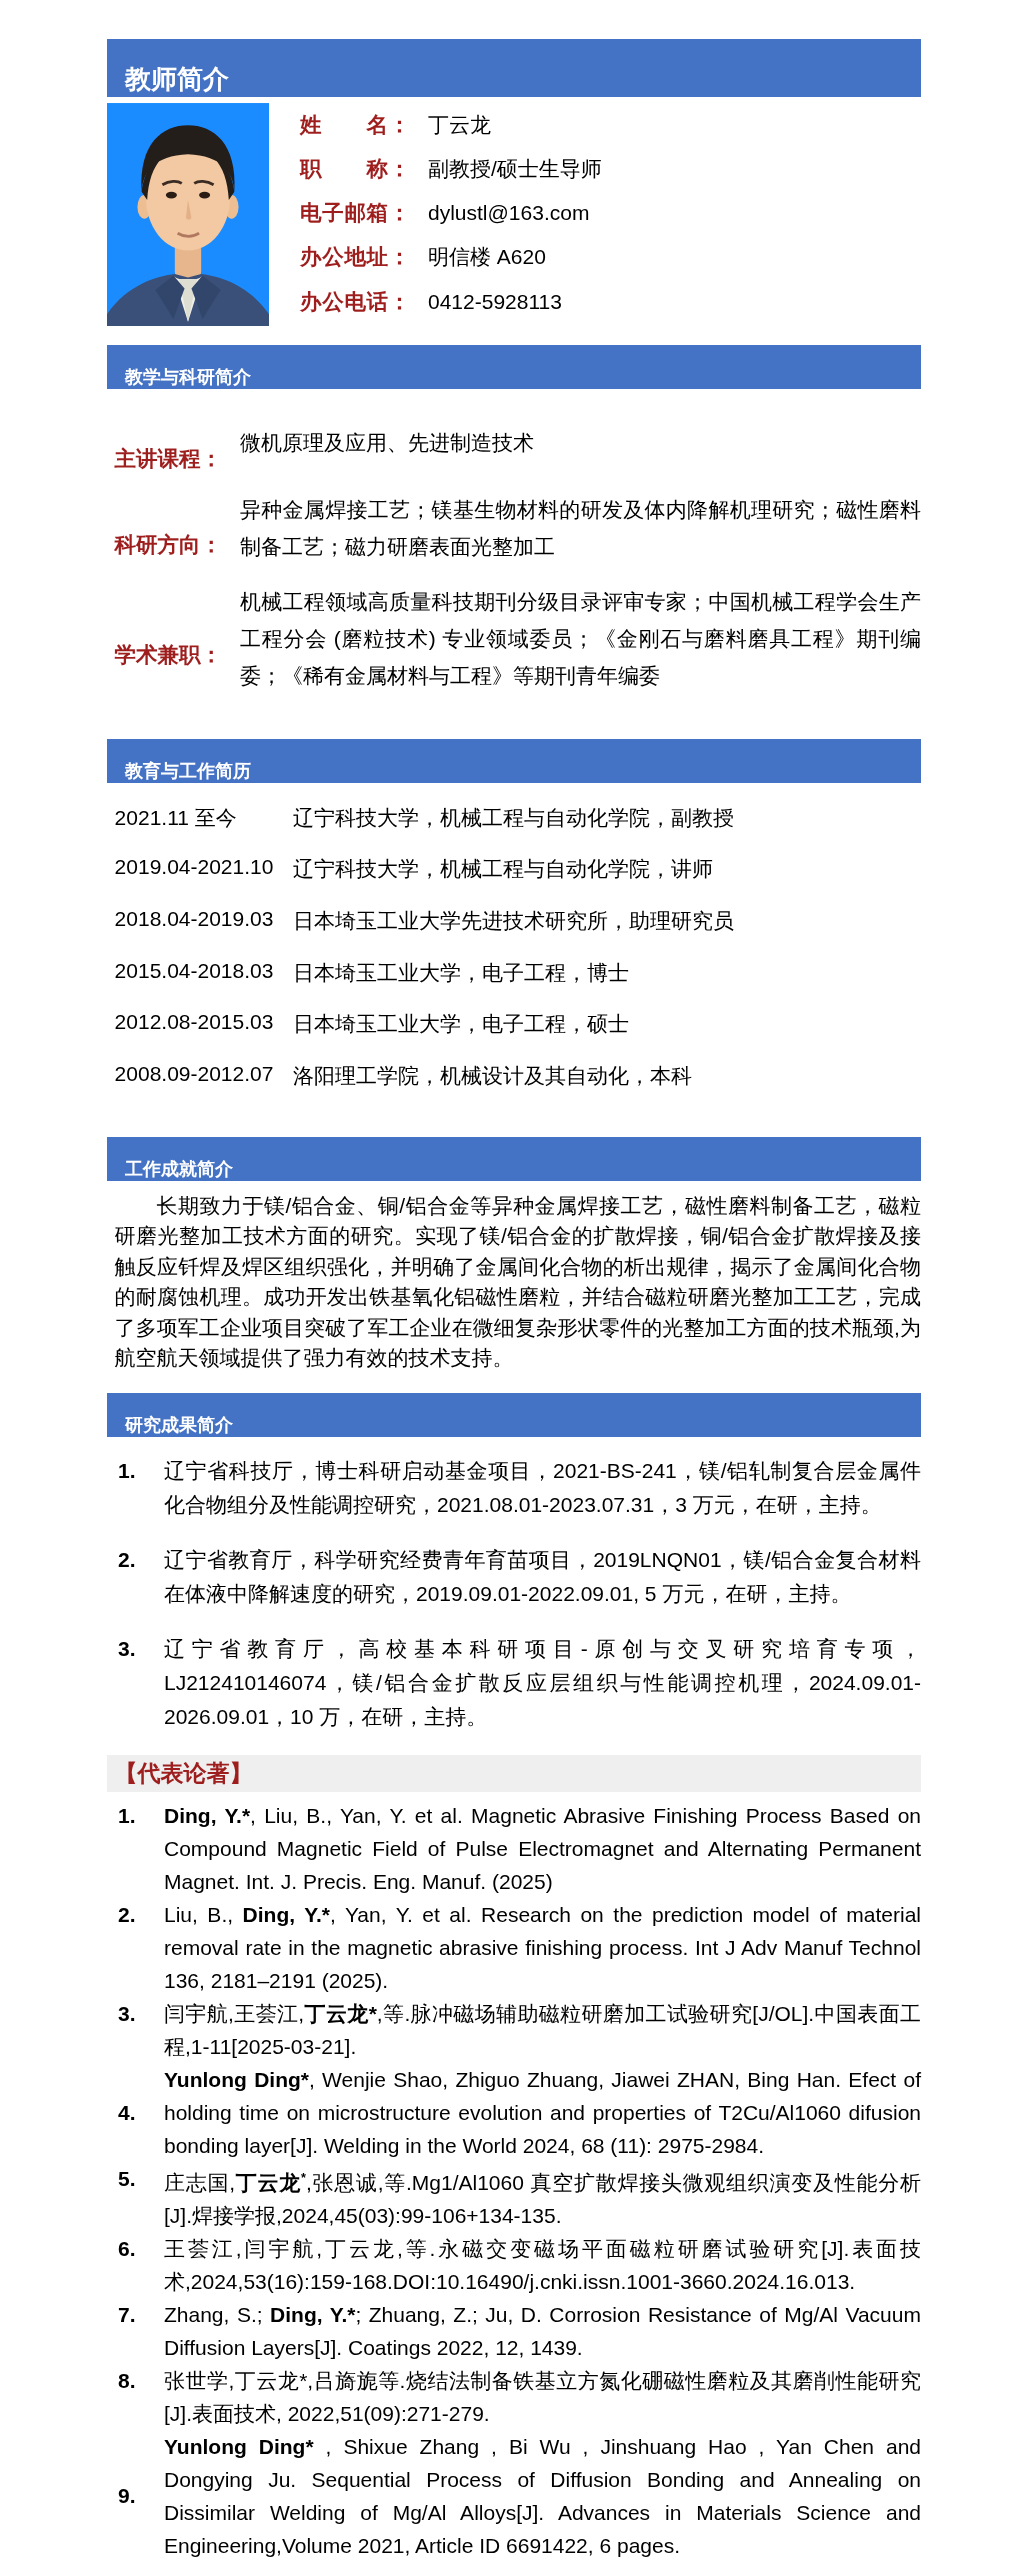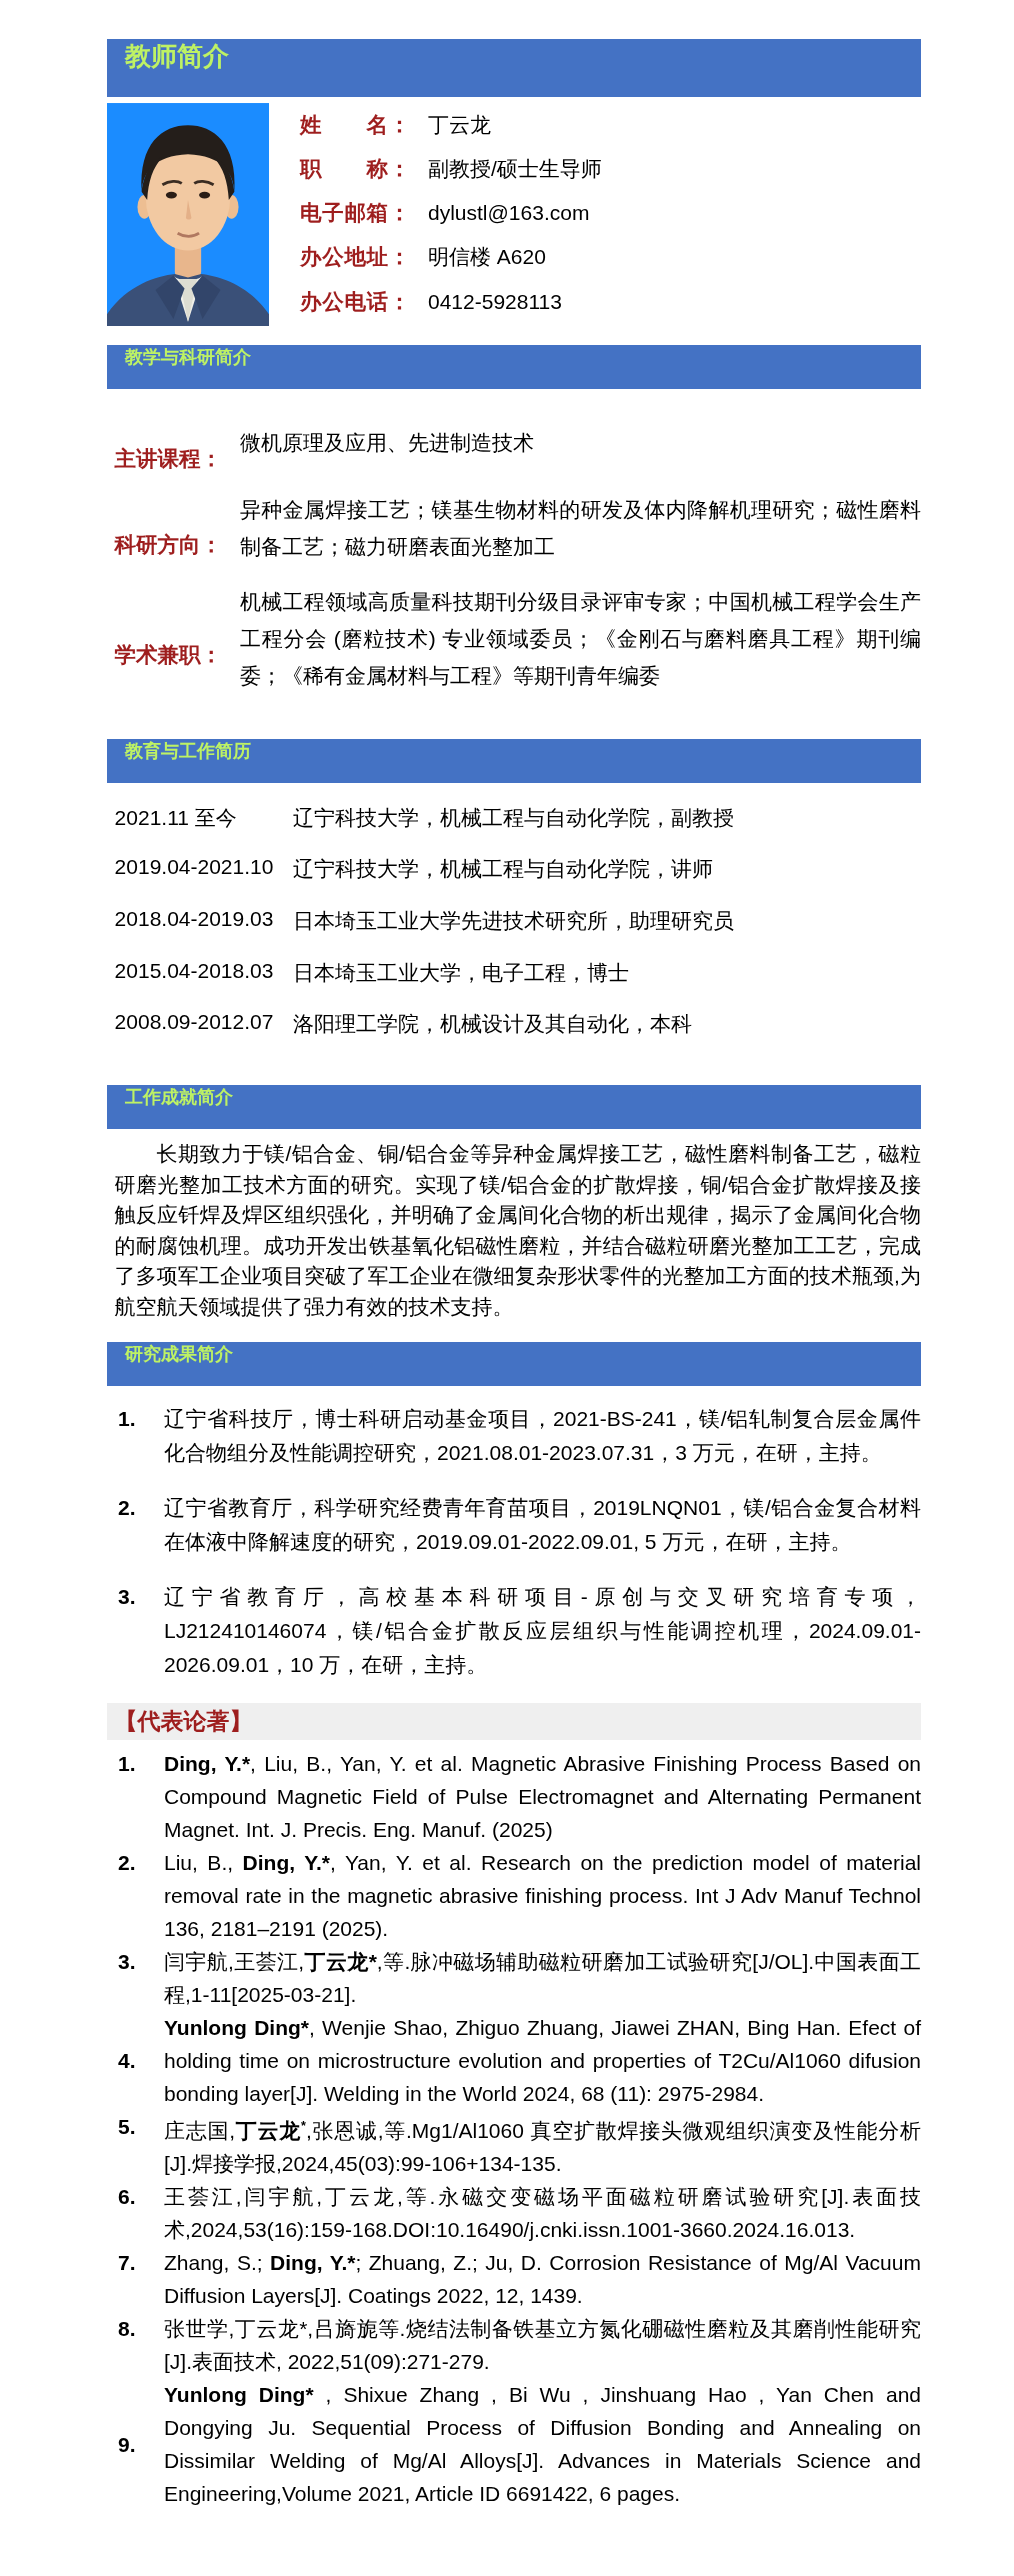--- a/index.html
+++ b/index.html
@@ -14,26 +14,26 @@
     width:1015px;
     font-family:"Liberation Sans","DejaVu Sans",sans-serif;
     color:var(--text_black);
     -webkit-font-smoothing:antialiased;
   }
   .wrap{margin:39px 94px 62px 107px;}
 
   
   .banner{
     background:var(--banner_blue);
-    color:#bef264;
+    color:#ffffff;
     font-weight:700;
     font-size:26px;
     height:58px;
     display:flex;
-    align-items:flex-start;
+    align-items:flex-end;
     padding-left:18px;
     box-sizing:border-box;
     margin-top:19.4px;
   }
   .banner.first{margin-top:0;}
   .banner.slim{height:44px;font-size:18px;}
 
   
   .profile-row{display:flex;margin-top:5.5px;}
   .photo{width:162px;height:223px;flex:none;overflow:hidden;}
@@ -211,20 +211,24 @@
         <div class="edu-row">
           <span class="edu-period">2018.04-2019.03</span>
           <span class="edu-detail">日本埼玉工业大学先进技术研究所，助理研究员</span>
         </div>
 
         <div class="edu-row">
           <span class="edu-period">2015.04-2018.03</span>
           <span class="edu-detail">日本埼玉工业大学，电子工程，博士</span>
         </div>
 
+        <div class="edu-row">
+          <span class="edu-period">2012.08-2015.03</span>
+          <span class="edu-detail">日本埼玉工业大学，电子工程，硕士</span>
+        </div>
 
         <div class="edu-row">
           <span class="edu-period">2008.09-2012.07</span>
           <span class="edu-detail">洛阳理工学院，机械设计及其自动化，本科</span>
         </div>
       </div>
   </section>
 
   <section>
     <div class="banner slim">

